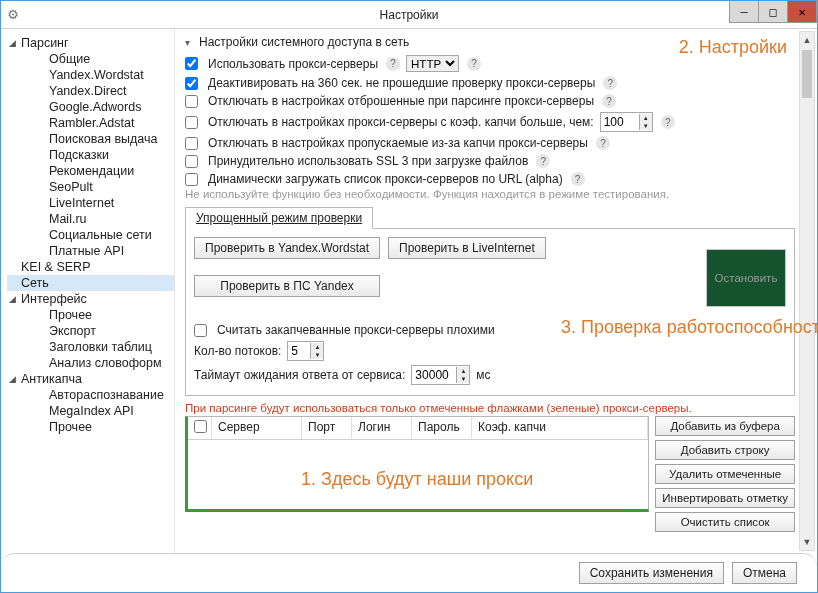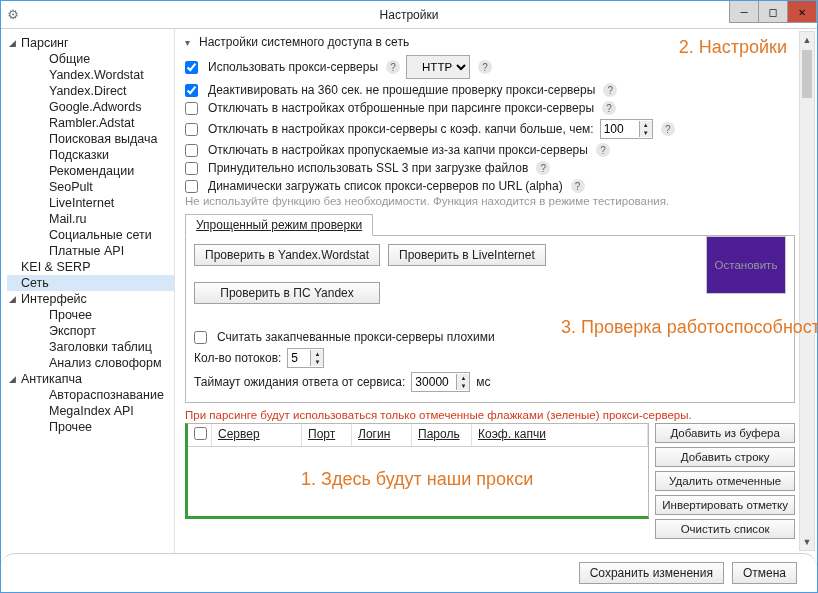--- a/index.html
+++ b/index.html
@@ -145,23 +145,22 @@
     color: #666;
     font-size: 10px;
     align-items: center; justify-content: center;
     margin-left: 2px;
   }
   select, .spin, button {
     font-family: inherit;
     font-size: 11.5px;
   }
   select {
-    height: 24px;
+    height: 17px;
     border: 1px solid #a8a8a8;
-    padding-left: 11px;
   }
   .spin {
     display: inline-flex;
     align-items: center;
     border: 1px solid #a8a8a8;
     height: 20px;
     background: #fff;
   }
   .spin input {
     border: none;
@@ -215,43 +214,42 @@
   .btn.big { min-width: 150px; text-align: center; }
   .btn-grid {
     display: grid;
     grid-template-columns: auto auto;
     gap: 16px 8px;
     justify-content: start;
     margin-bottom: 24px;
   }
   .stop-box {
     position: absolute;
-    right: 8px; top: 0;
+    right: 8px; top: 20px;
     width: 80px; height: 58px;
     border: 1px solid #c8c8c8;
-    background: #4c1d95;
+    background: #14532d;
     display: flex; align-items: center; justify-content: center;
     color: #999;
     font-size: 11.5px;
   }
   .warn { color: #d23b1a; font-size: 11.5px; margin: 6px 0 2px 0; }
   .table-area {
     display: flex;
     align-items: flex-start;
     gap: 6px;
   }
   .table-box {
     flex: 1;
     border: 1px solid #b8b8b8;
     height: 96px;
     border-left: 3px solid #3b9b3b;
     border-bottom: 3px solid #3b9b3b;
     position: relative;
     overflow: hidden;
-    text-decoration: underline;
   }
   .thead {
     display: flex;
     background: #fff;
     border-bottom: 1px solid #d0d0d0;
   }
   .thead .th {
     padding: 3px 6px;
     border-right: 1px solid #e0e0e0;
     font-size: 12px;

